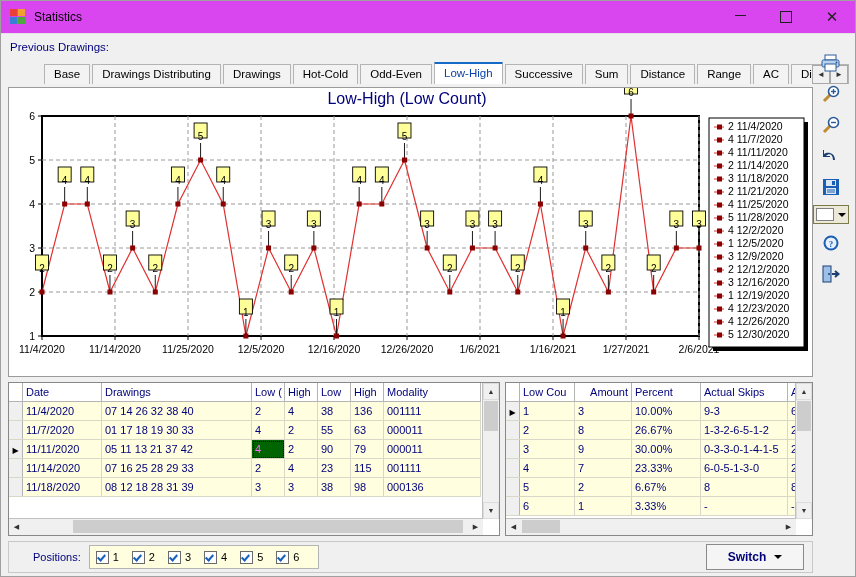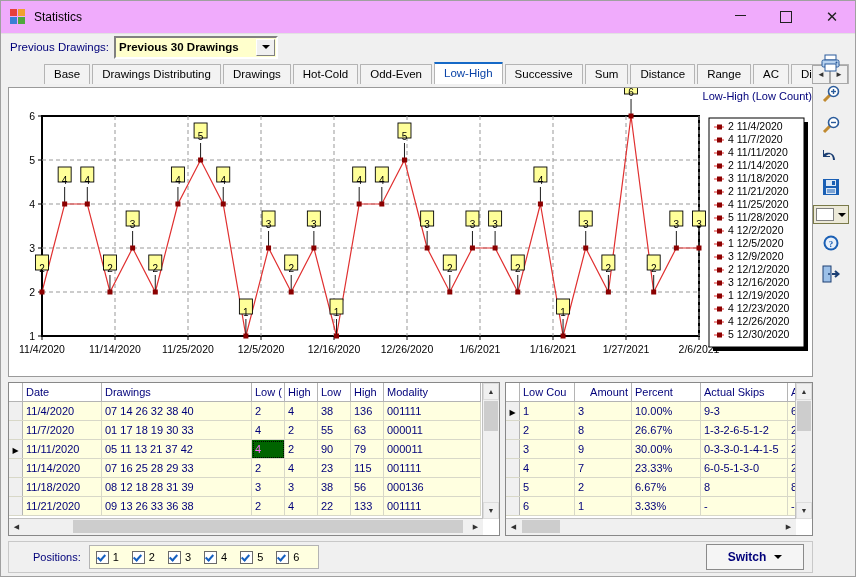--- a/index.html
+++ b/index.html
@@ -6,21 +6,21 @@
   body{
     width:856px;height:577px;overflow:hidden;
     font-family:"Liberation Sans",sans-serif;
     font-size:11px;
     background:#f0f0f0;
     -webkit-font-smoothing:none;
   }
   .win{position:relative;width:856px;height:577px;background:#f0f0f0;box-sizing:border-box;border:1px solid #a0a0a0;}
 
   
-  .titlebar{height:32px;background:#f0abfc;display:flex;align-items:center;border-bottom:1px solid #e2e2e2;}
+  .titlebar{height:32px;background:#d946ef;display:flex;align-items:center;border-bottom:1px solid #e2e2e2;}
   .app-icon{width:16px;height:16px;margin-left:9px;margin-right:8px;position:relative;flex:none;}
   .app-icon i{position:absolute;width:7px;height:7px;display:block;}
   .app-icon i:nth-child(1){left:0;top:0;background:#e8403a;}
   .app-icon i:nth-child(2){left:8px;top:0;background:#f0a030;}
   .app-icon i:nth-child(3){left:0;top:8px;background:#3a7fd5;}
   .app-icon i:nth-child(4){left:8px;top:8px;background:#4fa83d;}
   .title-text{font-size:12px;color:#000;flex:1;}
   .wbtn{width:46px;height:31px;display:flex;align-items:center;justify-content:center;color:#202020;font-size:13px;}
   .wbtn.min span{display:block;width:11px;height:1px;background:#202020;margin-bottom:3px;}
   .wbtn.max span{display:block;width:10px;height:10px;border:1px solid #202020;}
@@ -39,21 +39,21 @@
   
   .tabstrip{height:22px;margin:2px 0 0 7px;display:flex;align-items:flex-end;position:relative;width:810px;padding-left:36px;}
   .tab{height:19px;line-height:19px;padding:0 9px;background:#f3f3f3;border:1px solid #b4b4b4;border-bottom:none;
        margin-right:2px;font-size:11.5px;color:#000;white-space:nowrap;border-radius:1px 1px 0 0;}
   .tab.active{background:#fff;color:#0b44a8;border-top:2px solid #1569c7;height:20px;line-height:18px;}
   .tabnav{position:absolute;right:6px;bottom:0;display:flex;}
   .tabnav div{width:16px;height:17px;background:#f0f0f0;border:1px solid #a8a8a8;display:flex;align-items:center;justify-content:center;font-size:8px;color:#333;}
 
   
   .chartpanel{position:absolute;left:7px;top:86px;width:803px;height:288px;background:#fff;border:1px solid #9a9a9a;}
-  .chart-title{position:absolute;left:0;right:0;top:2px;text-align:right;font-size:11px;color:#00007a;}
+  .chart-title{position:absolute;left:0;right:7px;top:2px;text-align:center;font-size:16px;color:#00007a;}
   .chartsvg{position:absolute;left:0;top:0;}
 
   
   .toolbar{position:absolute;right:4px;top:46px;width:40px;display:flex;flex-direction:column;align-items:center;}
   .tool{width:34px;height:31px;display:flex;align-items:center;justify-content:center;}
   .colorbox{width:34px;height:17px;border:1px solid #7a7a4a;background:#ece9d8;display:flex;margin:3px 0;}
   .colorbox .sw{flex:1;background:#fff;border:1px solid #808080;margin:2px;}
   .colorbox .dd{width:12px;display:flex;align-items:center;justify-content:center;}
   .colorbox .dd::after{content:"";border-left:4px solid transparent;border-right:4px solid transparent;border-top:4px solid #000;}
 
@@ -110,24 +110,20 @@
         <span></span>
       </div>
     <div class="wbtn max">
         <span></span>
       </div>
     <div class="wbtn close">✕</div>
   </div>
 
   <div class="prevrow">
     <div class="prevlabel">Previous Drawings:</div>
-    <div class="combo">
-      <div class="val">Previous 30 Drawings</div>
-      <div class="arrow"></div>
-    </div>
   </div>
 
   <div class="tabstrip">
     <div class="tab">Base</div>
     <div class="tab">Drawings Distributing</div>
     <div class="tab">Drawings</div>
     <div class="tab">Hot-Cold</div>
     <div class="tab">Odd-Even</div>
     <div class="tab active">Low-High</div>
     <div class="tab">Successive</div>
@@ -482,32 +478,22 @@
             <td style="width: 26px;">115</td>
             <td style="width: 90px;">001111</td>
           </tr>
           <tr>
             <td class="rowhdr"></td>
             <td style="width: 72px;">11/18/2020</td>
             <td style="width: 143px;">08 12 18 28 31 39</td>
             <td class="grn" style="width: 26px;">3</td>
             <td class="grn" style="width: 26px;">3</td>
             <td style="width: 26px;">38</td>
-            <td style="width: 26px;">56</td>
+            <td style="width: 26px;">98</td>
             <td style="width: 90px;">000136</td>
-          </tr>
-          <tr>
-            <td class="rowhdr"></td>
-            <td style="width: 72px;">11/21/2020</td>
-            <td style="width: 143px;">09 13 26 33 36 38</td>
-            <td style="width: 26px;">2</td>
-            <td class="mag" style="width: 26px;">4</td>
-            <td style="width: 26px;">22</td>
-            <td style="width: 26px;">133</td>
-            <td style="width: 90px;">001111</td>
           </tr>
         </tbody>
       </table>
     <div class="vscroll">
       <div class="btn">▲</div>
       <div class="thumb"></div>
       <div class="btn" style="position:absolute;bottom:0;left:0;right:0;">▼</div>
     </div>
     <div class="hscroll">
       <div class="btn" style="left:0;">◀</div>

